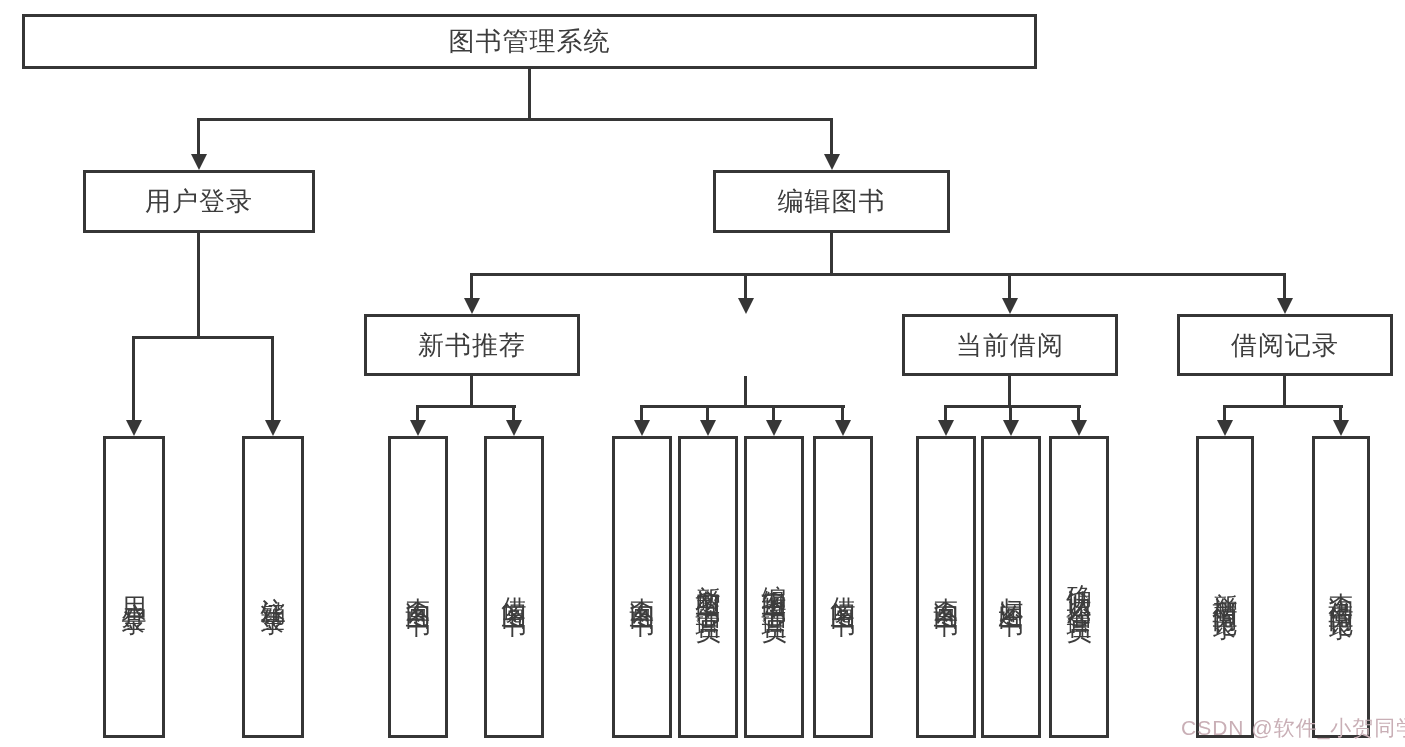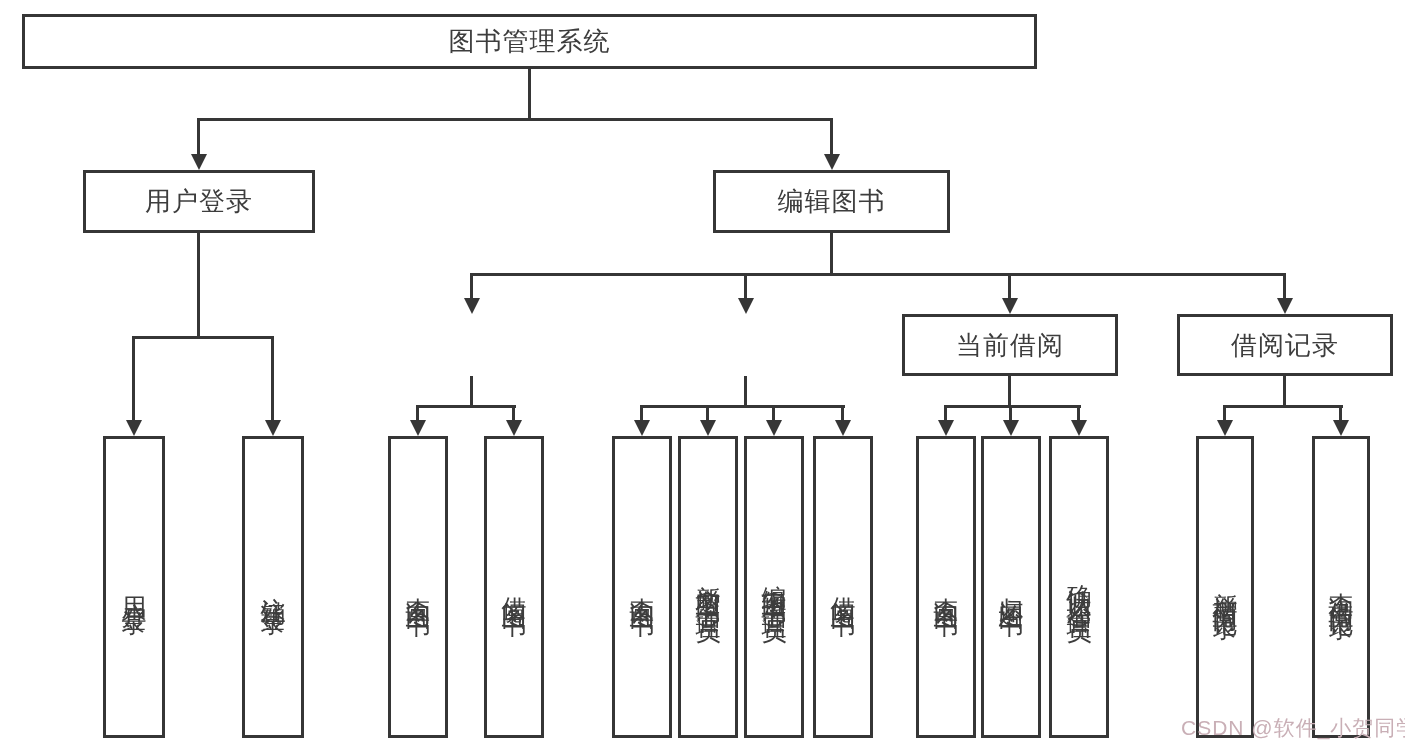--- a/index.html
+++ b/index.html
@@ -59,20 +59,23 @@
   </div>
 
   <div class="node" style="left:83px;top:170px;width:232px;height:63px;">
     <span>用户登录</span>
   </div>
 
   <div class="node" style="left:713px;top:170px;width:237px;height:63px;">
     <span>编辑图书</span>
   </div>
 
+  <div class="node" style="left:364px;top:314px;width:216px;height:62px;">
+    <span>新书推荐</span>
+  </div>
 
 
   <div class="node" style="left:1177px;top:314px;width:216px;height:62px;">
     <span>借阅记录</span>
   </div>
 
   <div class="node" style="left:902px;top:314px;width:216px;height:62px;">
     <span>当前借阅</span>
   </div>
 

